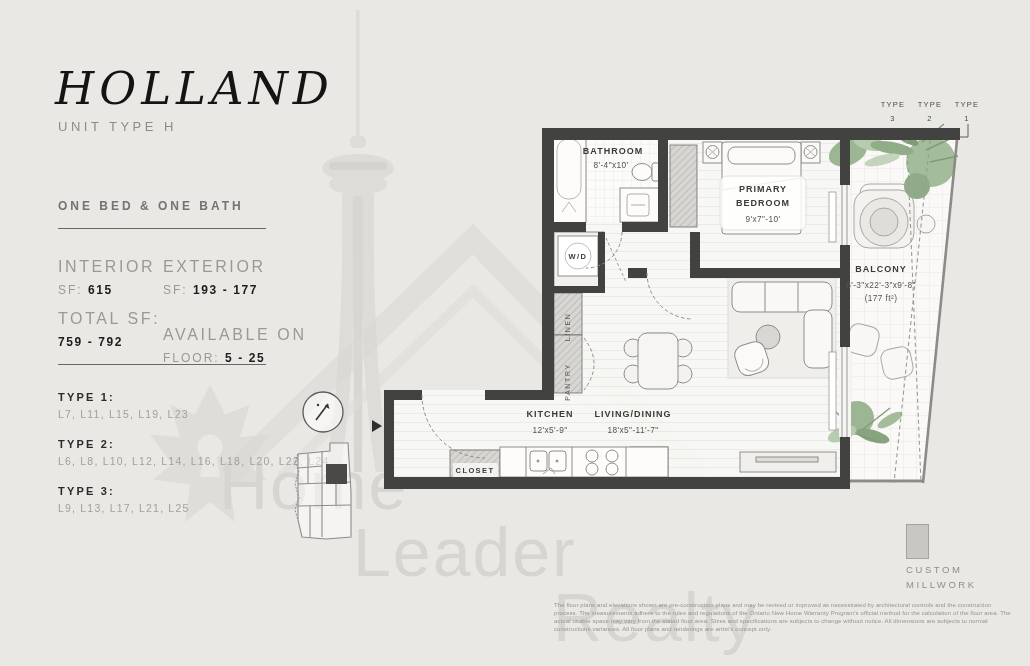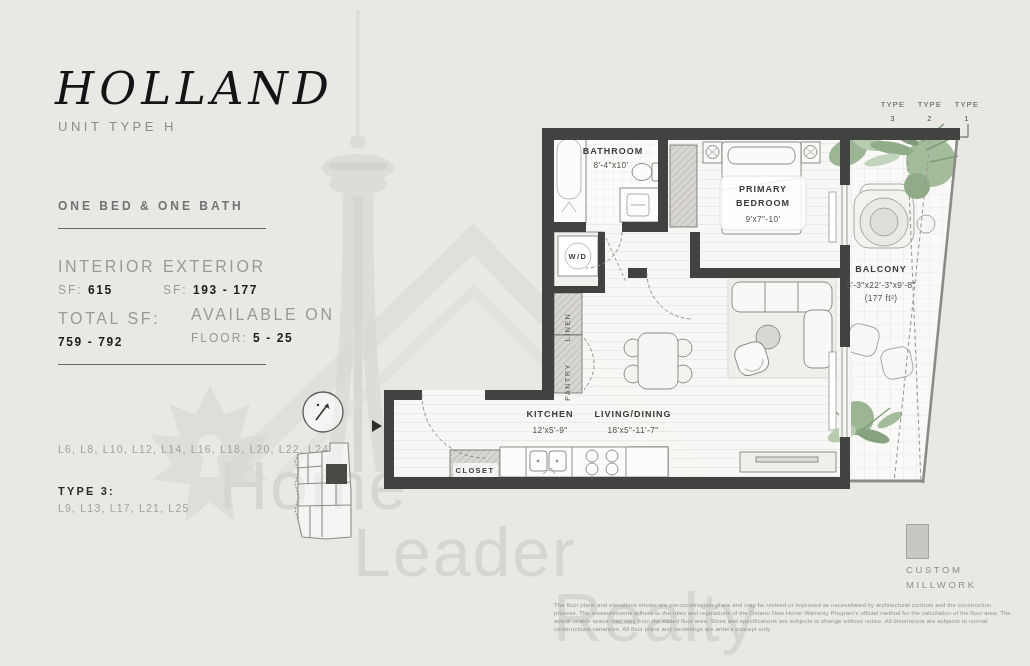--- a/index.html
+++ b/index.html
@@ -81,27 +81,32 @@
     <div class="statline"><span>SF:</span> <b>615</b></div>
   </div>
   <div class="stat" style="left:163px;top:258px;">
     <div class="statlabel">EXTERIOR</div>
     <div class="statline"><span>SF:</span> <b>193 - 177</b></div>
   </div>
   <div class="stat" style="left:58px;top:310px;">
     <div class="statlabel">TOTAL SF:</div>
     <div class="statline"><b>759 - 792</b></div>
   </div>
-  <div class="stat" style="left:163px;top:306px;margin-left:28px;">
+  <div class="stat" style="left:163px;top:326px;">
     <div class="statlabel">AVAILABLE ON</div>
     <div class="statline"><span>FLOOR:</span> <b>5 - 25</b></div>
   </div>
   <div class="hr" style="top:364px;"></div>
 
+  <div class="typeblock" style="top:391px;">
+    <div class="typehdr">TYPE 1:</div>
+    <div class="typelist">L7, L11, L15, L19, L23</div>
+  </div>
   <div class="typeblock" style="top:438px;">
+    <div class="typehdr">TYPE 2:</div>
     <div class="typelist">L6, L8, L10, L12, L14, L16, L18, L20, L22, L24</div>
   </div>
   <div class="typeblock" style="top:485px;">
     <div class="typehdr">TYPE 3:</div>
     <div class="typelist">L9, L13, L17, L21, L25</div>
   </div>
 
   <svg width="46" height="46" viewBox="0 0 46 46" style="position:absolute;left:300px;top:389px;">
     <circle cx="23" cy="23" r="20" fill="rgba(255,255,255,.55)" stroke="#5c5a57" stroke-width="1.3"></circle>
     <line x1="16" y1="31" x2="28" y2="15" stroke="#33312e" stroke-width="1.6"></line>

